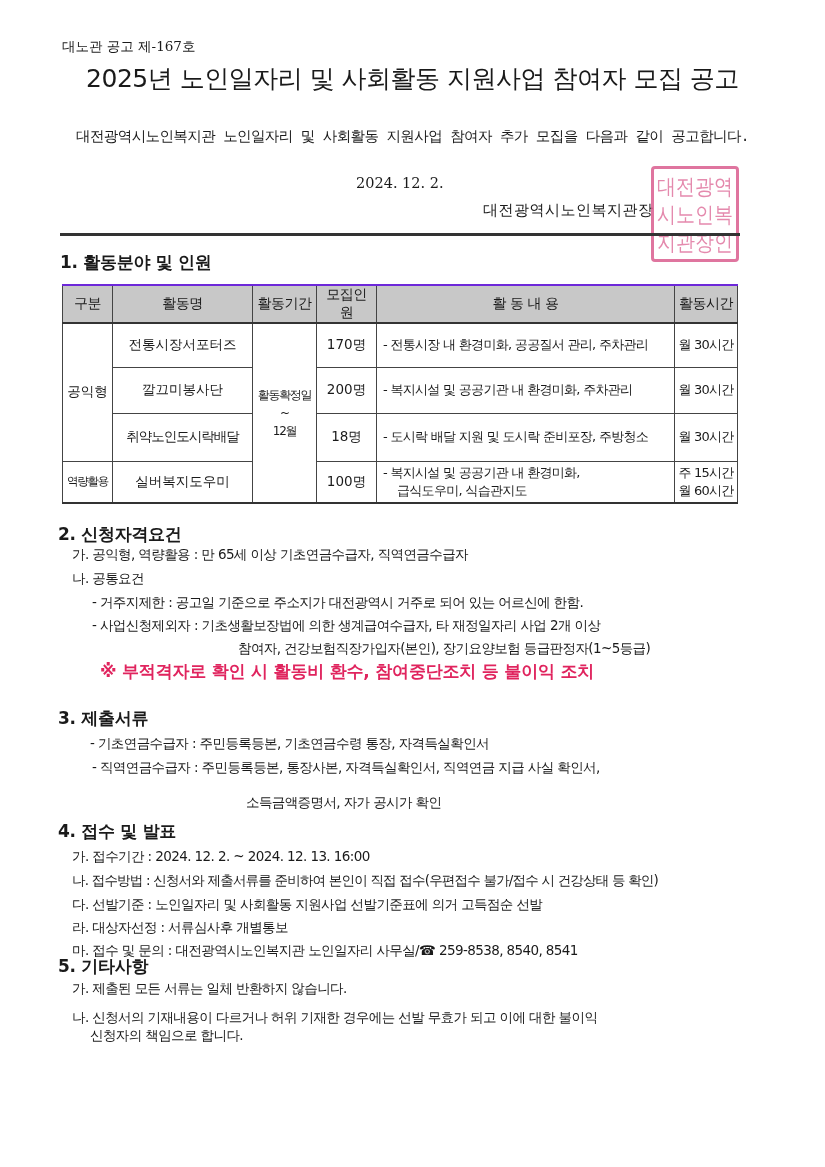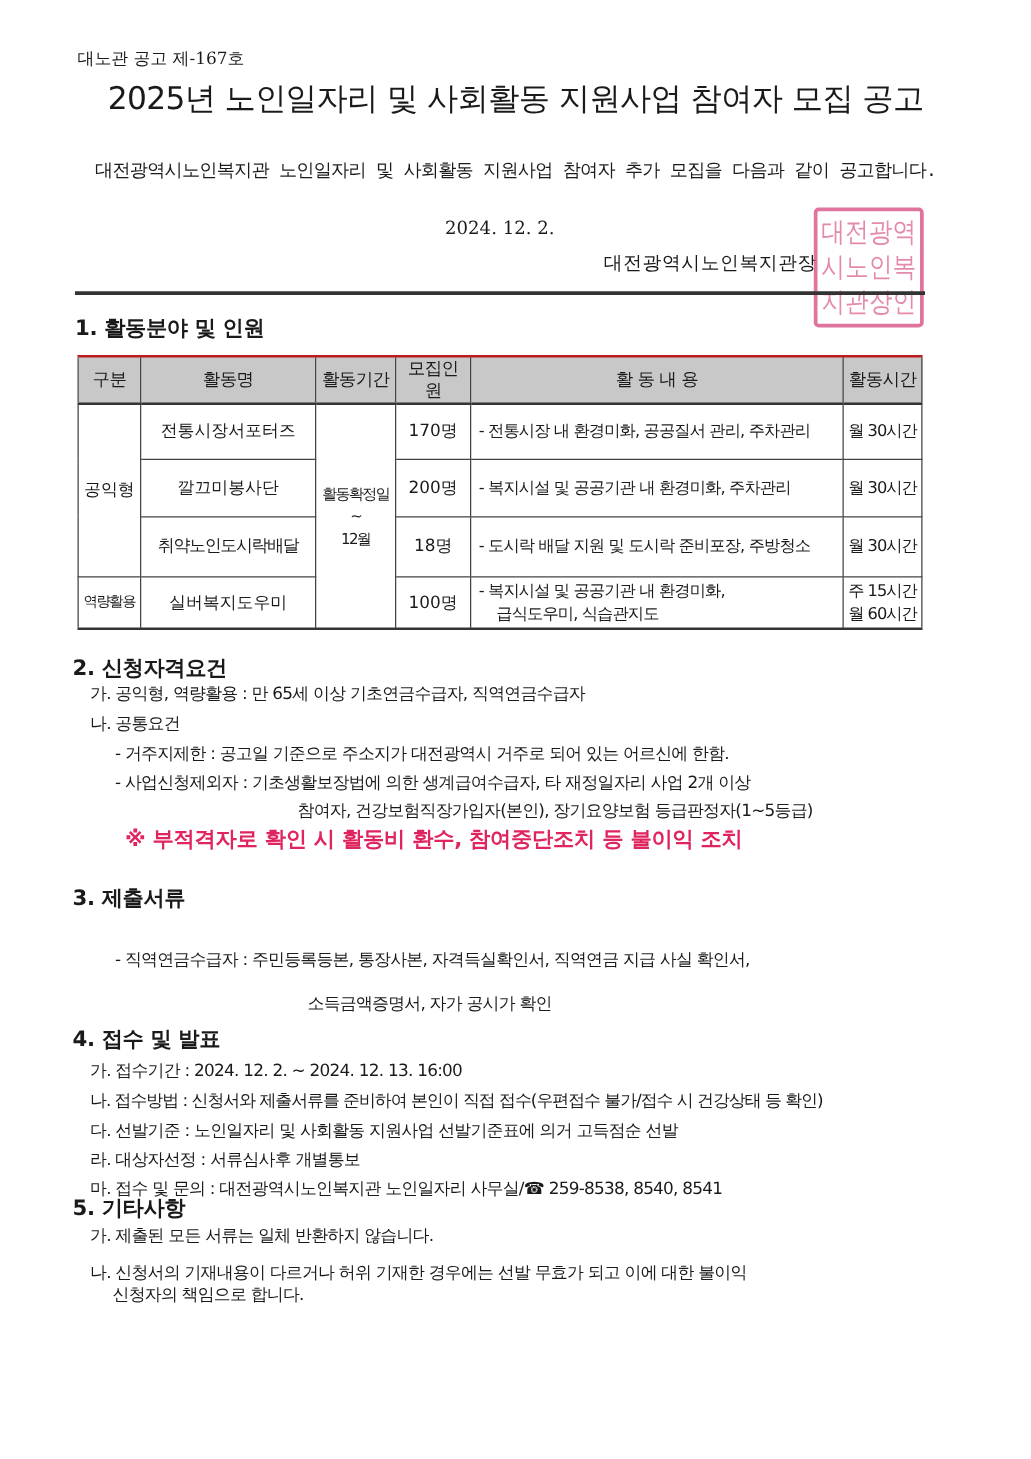--- a/index.html
+++ b/index.html
@@ -30,21 +30,21 @@
     .h1 { left: 60px; top: 251px; }
     .h2 { left: 58px; top: 523px; }
     .h3 { left: 58px; top: 707px; }
     .h4 { left: 58px; top: 820px; }
     .h5 { left: 58px; top: 955px; }
 
     table.activities { position: absolute; left: 62px; top: 284px; width: 675px; border-collapse: collapse;
       font-family: "DejaVu Sans", "Liberation Sans", sans-serif; font-size: 13.5px; table-layout: fixed; }
     table.activities th, table.activities td { border: 1px solid #444; padding: 0 3px; text-align: center; vertical-align: middle; }
     table.activities thead th { background: #c8c8c8; height: 24px; font-weight: normal; font-size: 14px; letter-spacing: -0.5px; border-bottom: 2px solid #333; }
-    table.activities { border-top: 2px solid #b91c1c; border-bottom: 2px solid #333; }
+    table.activities { border-top: 2px solid #6d28d9; border-bottom: 2px solid #333; }
     table.activities td.content { text-align: left; font-size: 13px; letter-spacing: -0.7px; padding-left: 6px; }
     table.activities td.small { font-size: 11.5px; letter-spacing: -1.2px; }
     table.activities td.period { font-size: 12px; letter-spacing: -1.3px; line-height: 1.5; }
     table.activities td.hours { font-size: 13px; letter-spacing: -0.8px; white-space: nowrap; padding: 0 2px; }
     .row-h1 { height: 44px; }
     .row-h2 { height: 46px; }
     .row-h3 { height: 48px; }
     .row-h4 { height: 42px; }
     .line { display: block; }
     .indent-line { display: block; padding-left: 14px; }
@@ -137,20 +137,21 @@
 
   <div class="abs h-section h2">2. 신청자격요건</div>
   <div class="abs body-text" style="left:72px; top:546px;">가. 공익형, 역량활용 : 만 65세 이상 기초연금수급자, 직역연금수급자</div>
   <div class="abs body-text" style="left:72px; top:570px;">나. 공통요건</div>
   <div class="abs body-text" style="left:92px; top:594px;">- 거주지제한 : 공고일 기준으로 주소지가 대전광역시 거주로 되어 있는 어르신에 한함.</div>
   <div class="abs body-text" style="left:92px; top:617px;">- 사업신청제외자 : 기초생활보장법에 의한 생계급여수급자, 타 재정일자리 사업 2개 이상</div>
   <div class="abs body-text" style="left:238px; top:640px;">참여자, 건강보험직장가입자(본인), 장기요양보험 등급판정자(1~5등급)</div>
   <div class="abs warning" style="left:100px; top:660px;">※ 부적격자로 확인 시 활동비 환수, 참여중단조치 등 불이익 조치</div>
 
   <div class="abs h-section h3">3. 제출서류</div>
+  <div class="abs body-text" style="left:90px; top:735px;">- 기초연금수급자 : 주민등록등본, 기초연금수령 통장, 자격득실확인서</div>
   <div class="abs body-text" style="left:92px; top:759px;">-  직역연금수급자 : 주민등록등본, 통장사본, 자격득실확인서, 직역연금 지급 사실 확인서,</div>
   <div class="abs body-text" style="left:246px; top:782px;margin-top:12px;">소득금액증명서, 자가 공시가 확인</div>
 
   <div class="abs h-section h4">4. 접수 및 발표</div>
   <div class="abs body-text" style="left:72px; top:848px;">가. 접수기간 : 2024. 12. 2. ~ 2024. 12. 13. 16:00</div>
   <div class="abs body-text" style="left:72px; top:872px; letter-spacing:-0.8px;">나. 접수방법 : 신청서와 제출서류를 준비하여 본인이 직접 접수(우편접수 불가/접수 시 건강상태 등 확인)</div>
   <div class="abs body-text" style="left:72px; top:896px;">다. 선발기준 : 노인일자리 및 사회활동 지원사업 선발기준표에 의거 고득점순 선발</div>
   <div class="abs body-text" style="left:72px; top:919px;">라. 대상자선정 : 서류심사후 개별통보</div>
   <div class="abs body-text" style="left:72px; top:942px;">마. 접수 및 문의 : 대전광역시노인복지관 노인일자리 사무실/☎ 259-8538, 8540, 8541</div>
 

